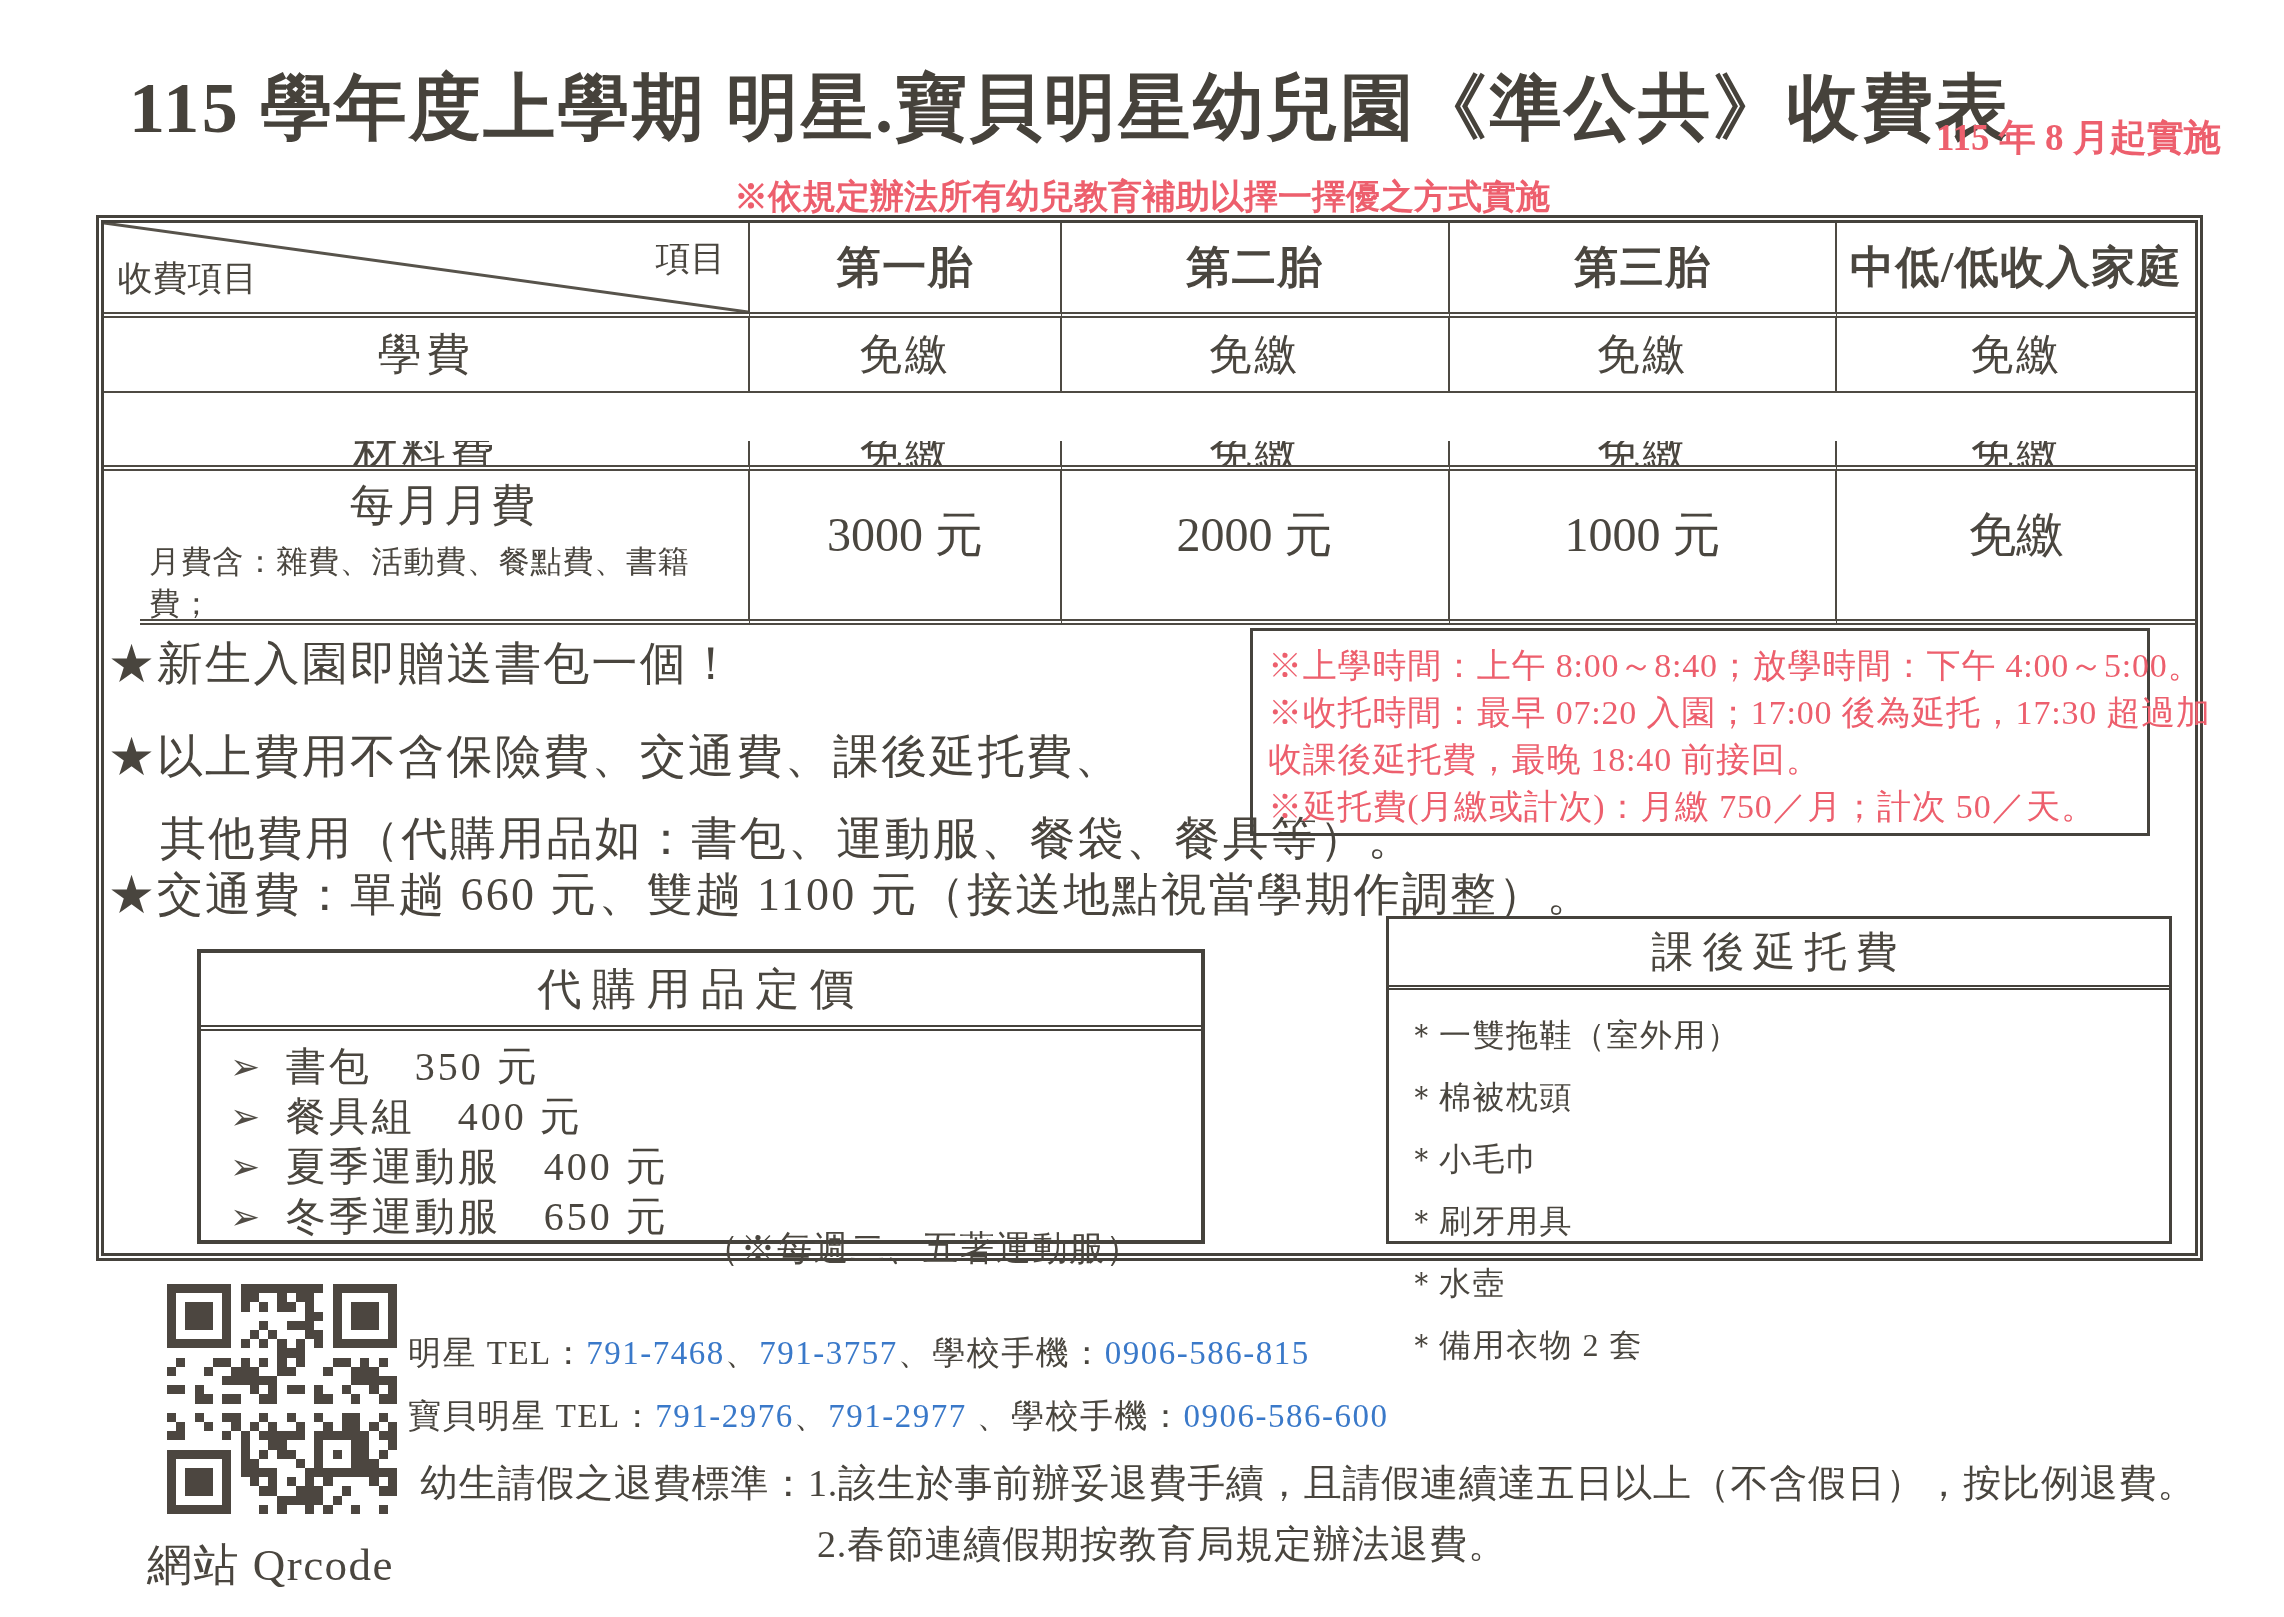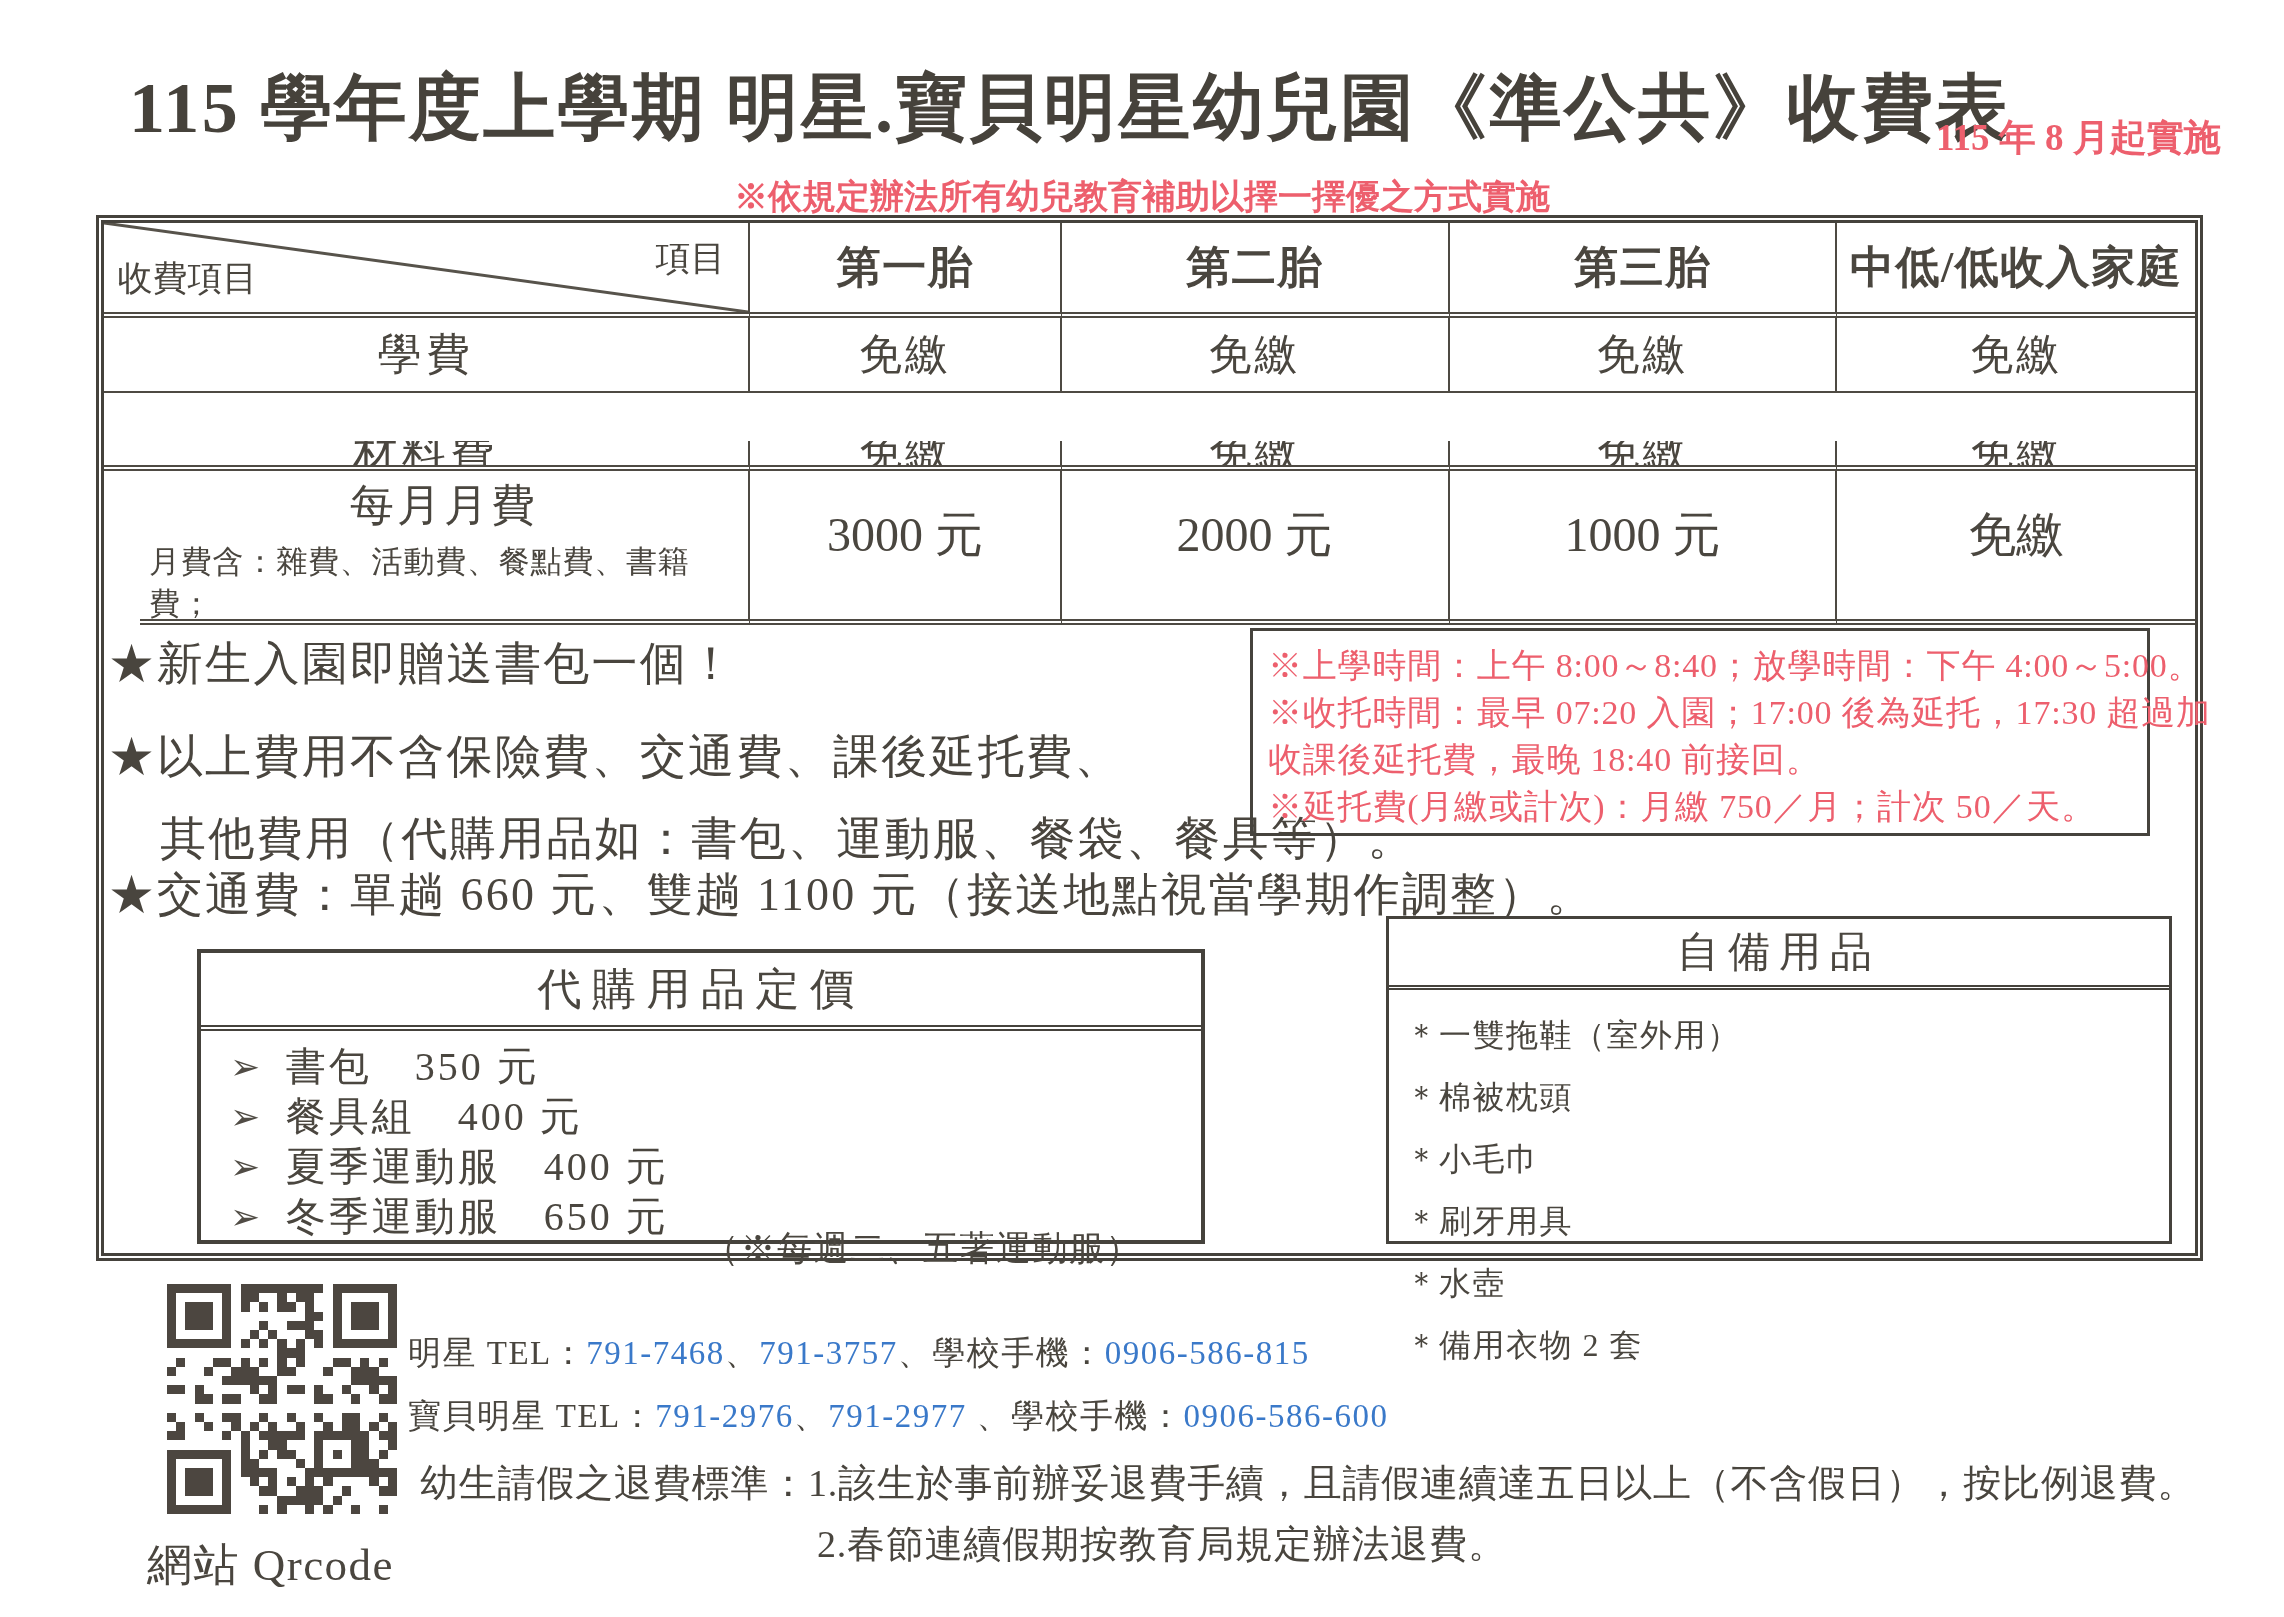--- a/index.html
+++ b/index.html
@@ -180,21 +180,21 @@
         </div>
         <div class="pitem">
           <span class="pbullet">➢</span>
           <span>冬季運動服　650 元</span>
         </div>
         <div class="purchase-note">（※每週二、五著運動服）</div>
       </div>
     </div>
 
     <div class="bringbox">
-      <div class="bringtitle">自備用品</div>
+      <div class="bringtitle">課後延托費</div>
       <div class="bring-body">
         <div class="brow">
           <span class="bleft">＊一雙拖鞋（室外用）</span>
           <span>＊棉被枕頭</span>
         </div>
         <div class="brow">
           <span>＊小毛巾</span>
         </div>
         <div class="brow">
           <span class="bleft">＊刷牙用具</span>

